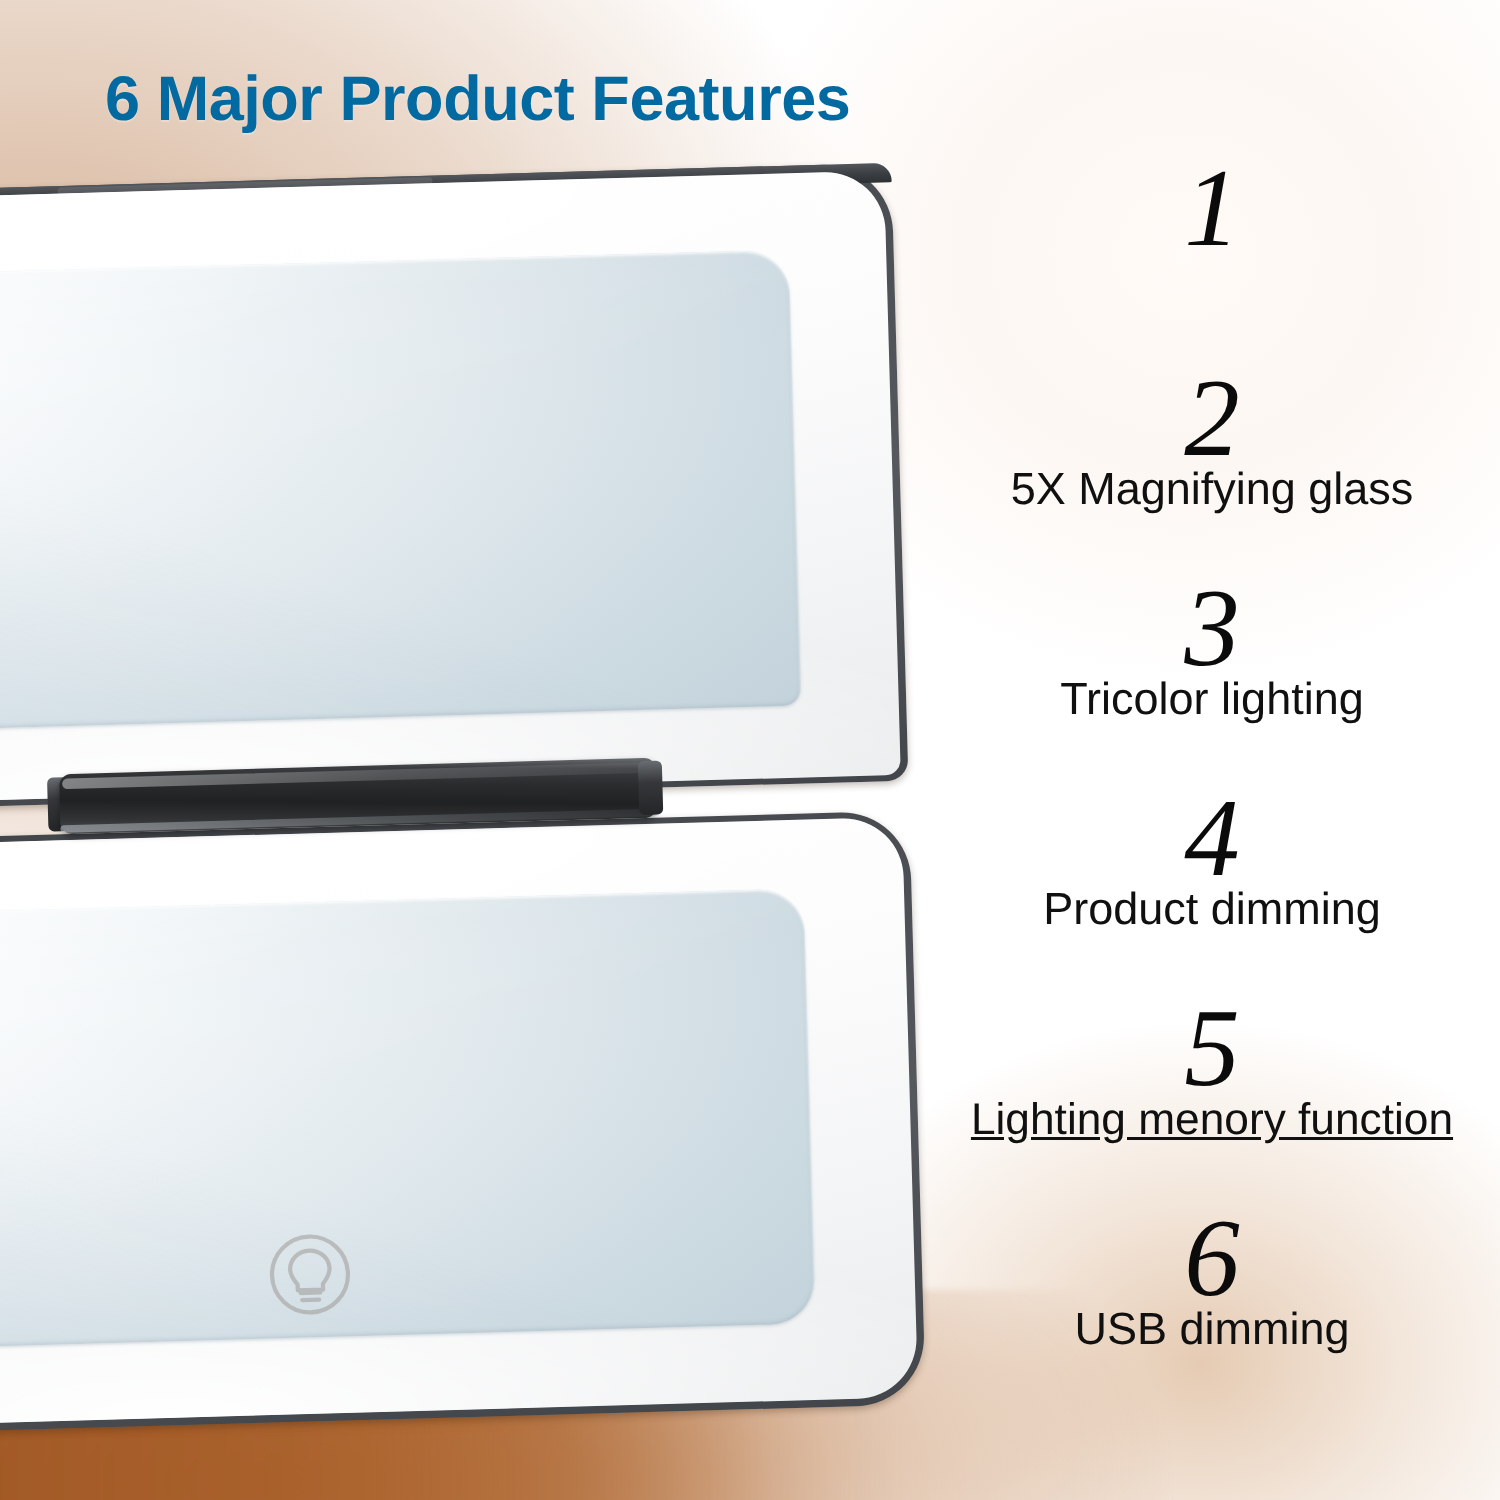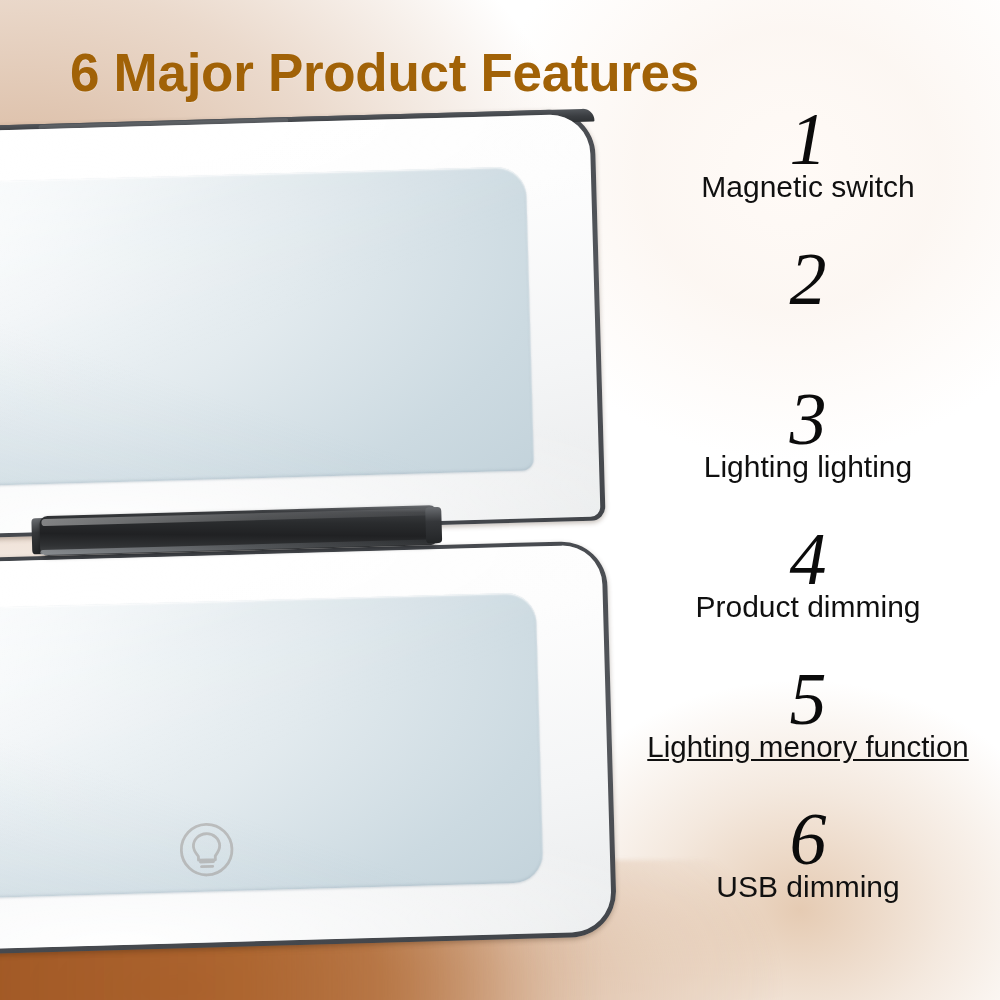--- a/index.html
+++ b/index.html
@@ -90,23 +90,23 @@
         rgba(223,190,160,0.80) 0%,
         rgba(223,190,160,0.35) 52%,
         rgba(223,190,160,0.0) 100%);
   }
 
   
   .title {
     position: absolute;
     left: 70px;
     top: 42px;
-    font-size: 53px;
+    font-size: 42px;
     font-weight: bold;
-    color: #a16207;
+    color: #0369a1;
     letter-spacing: -0.3px;
     white-space: nowrap;
     text-shadow: 0 1px 1px rgba(255,255,255,0.28);
   }
 
   
   .features {
     position: absolute;
     left: 620px;
     top: 104px;
@@ -346,30 +346,30 @@
     </div>
 
   </div>
 
   <div class="title">6 Major Product Features</div>
 
   <div class="features">
 
     <div class="feature f1">
       <span class="num">1</span>
-      <span class="lbl">Magnetic switch</span>
     </div>
 
     <div class="feature f2">
       <span class="num">2</span>
+      <span class="lbl">5X Magnifying glass</span>
     </div>
 
     <div class="feature f3">
       <span class="num">3</span>
-      <span class="lbl">Lighting lighting</span>
+      <span class="lbl">Tricolor lighting</span>
     </div>
 
     <div class="feature f4">
       <span class="num">4</span>
       <span class="lbl">Product dimming</span>
     </div>
 
     <div class="feature f5">
       <span class="num">5</span>
       <span class="lbl">Lighting menory function</span>

